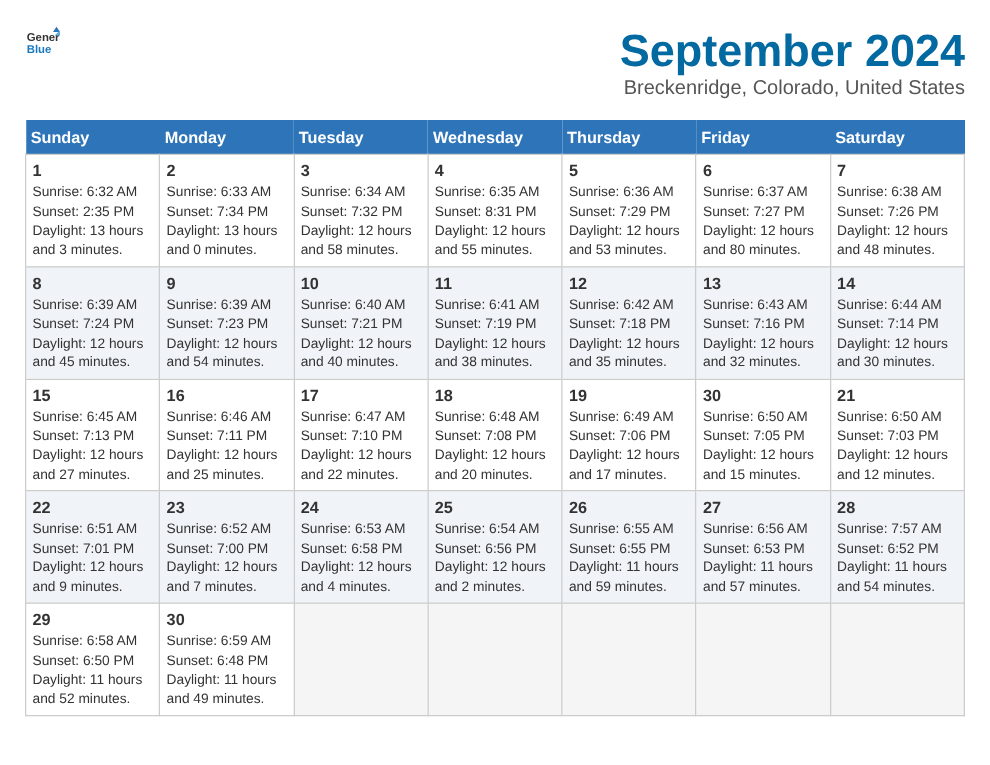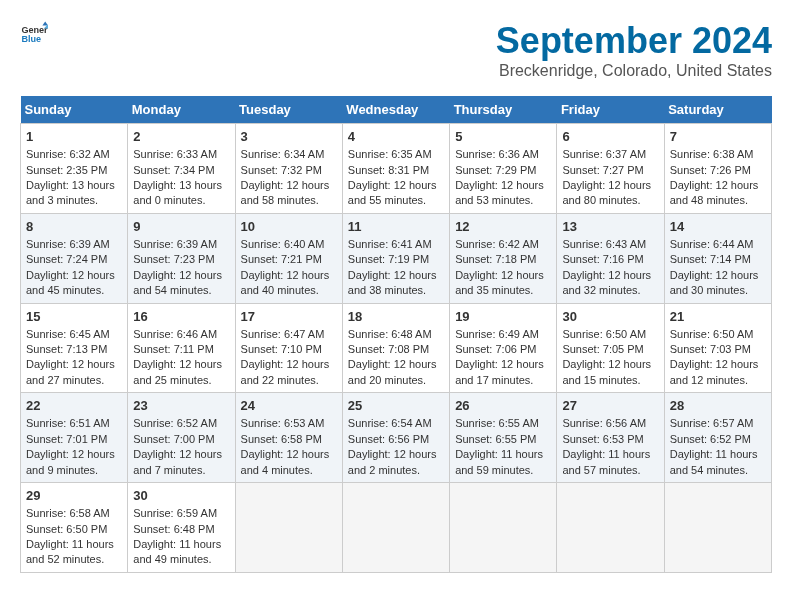--- a/index.html
+++ b/index.html
@@ -292,21 +292,21 @@
         </td>
         <td>
           <span class="day-num">27</span>
           <div>Sunrise: 6:56 AM</div>
           <div>Sunset: 6:53 PM</div>
           <div>Daylight: 11 hours</div>
           <div>and 57 minutes.</div>
         </td>
         <td>
           <span class="day-num">28</span>
-          <div>Sunrise: 6:57 AM</div>
+          <div>Sunrise: 7:57 AM</div>
           <div>Sunset: 6:52 PM</div>
           <div>Daylight: 11 hours</div>
           <div>and 54 minutes.</div>
         </td>
       </tr>
       <tr class="row-bg-white">
         <td>
           <span class="day-num">29</span>
           <div>Sunrise: 6:58 AM</div>
           <div>Sunset: 6:50 PM</div>

